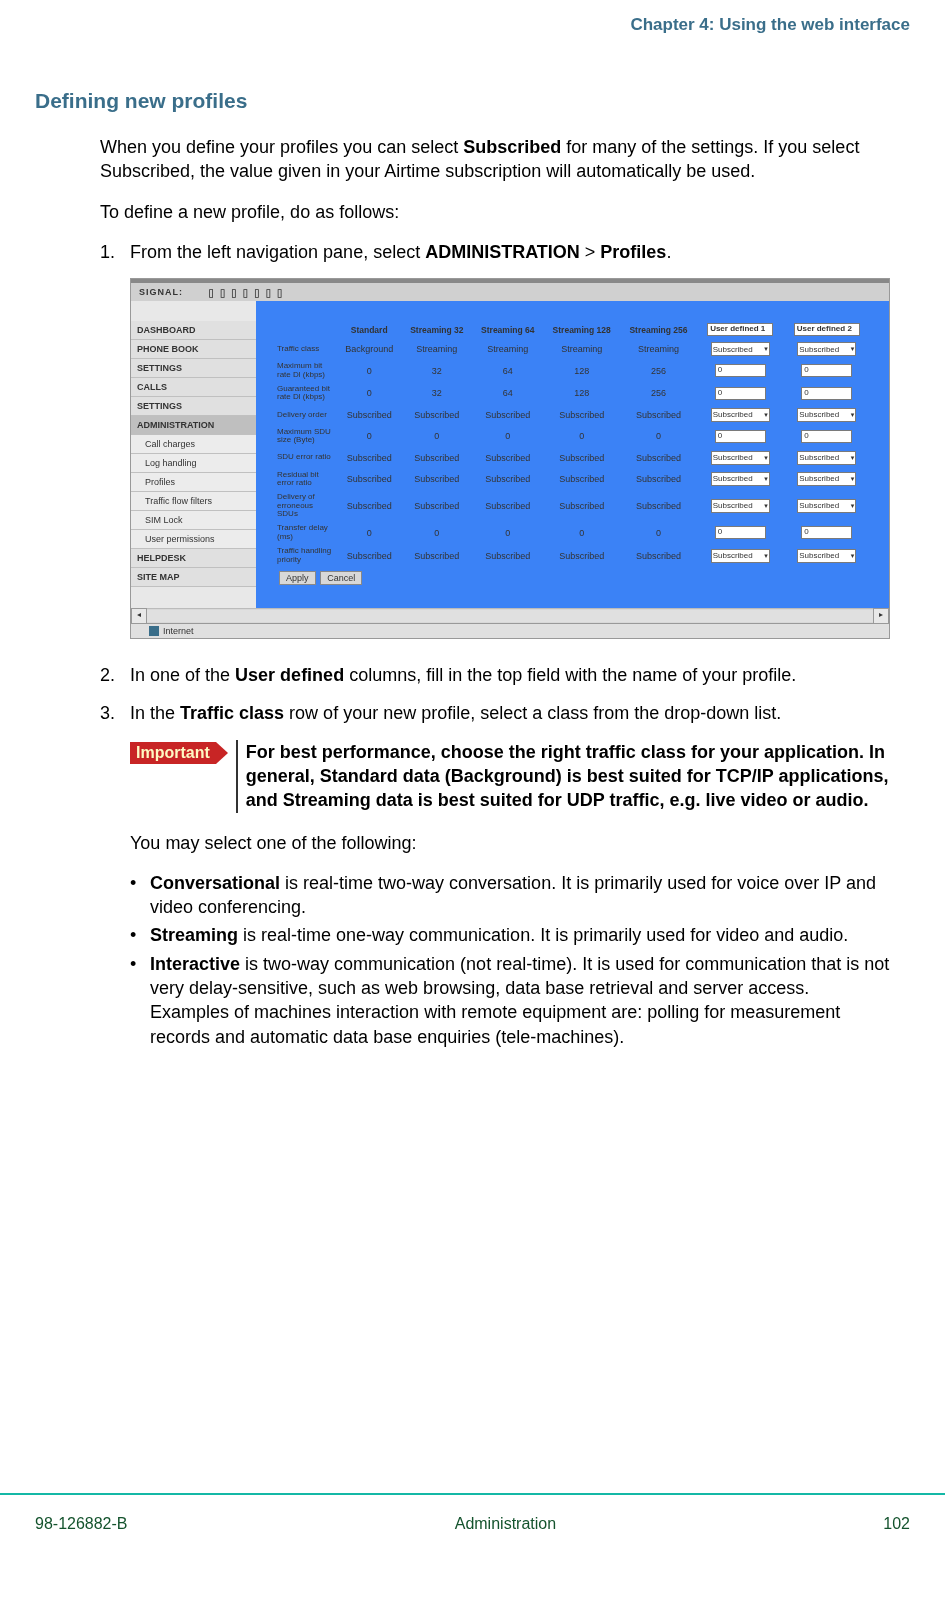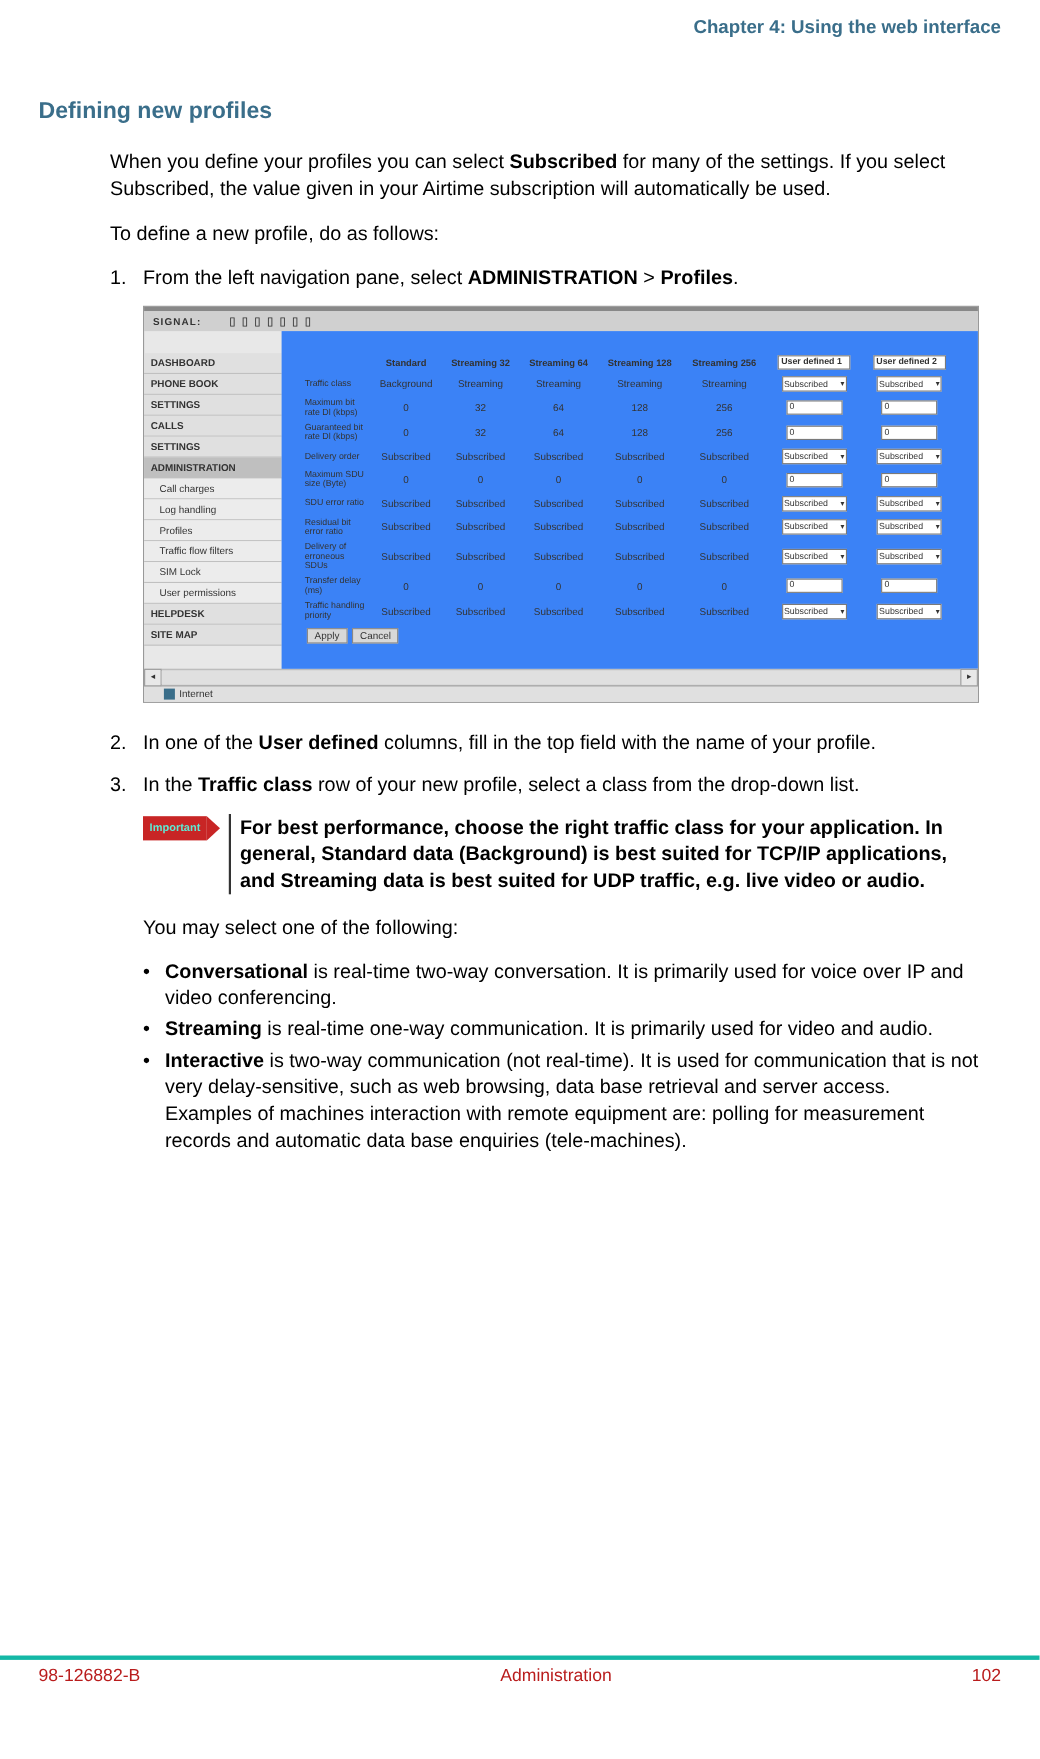--- a/index.html
+++ b/index.html
@@ -112,23 +112,23 @@
     display:flex;
     margin-left: 95px;
     margin-right: 20px;
     margin-bottom: 18px;
     margin-top: 14px;
     font-size: 18px;
     line-height:1.35;
   }
   .important-badge {
     background:#c82525;
-    color:#5eead4;
+    color:#fef9c3;
     font-weight:bold;
-    font-size:10px;
+    font-size:16px;
     padding:1px 6px;
     height: 20px;
     display:inline-flex;
     align-items:center;
     margin-top:2px;
     flex-shrink:0;
   }
   .important-arrow {
     width:0; height:0;
     border-top:11px solid transparent;
@@ -140,26 +140,26 @@
   }
   .important-text {
     border-left: 2px solid #333;
     padding-left: 8px;
     font-weight: bold;
   }
   .bullets { margin-left: 95px; margin-right:20px; font-size:18px; line-height:1.35;}
   .bullets .bullet { display:flex; margin-bottom:4px; }
   .bullets .dot { width:20px; flex-shrink:0; }
   .footer {
-    border-top: 4px solid #14b8a6;
+    border-top: 2px solid #14b8a6;
     display:flex;
     justify-content:space-between;
-    color:#b91c1c;
+    color:#14532d;
     font-size:16px;
-    padding:6px 35px 12px 35px;
+    padding:20px 35px 12px 35px;
     position: absolute;
     left:0; right:0; bottom:0;
   }
 </style>
 </head>
 <body>
 
 <div class="page">
   <div class="chapter-header">Chapter 4: Using the web interface</div>
 

